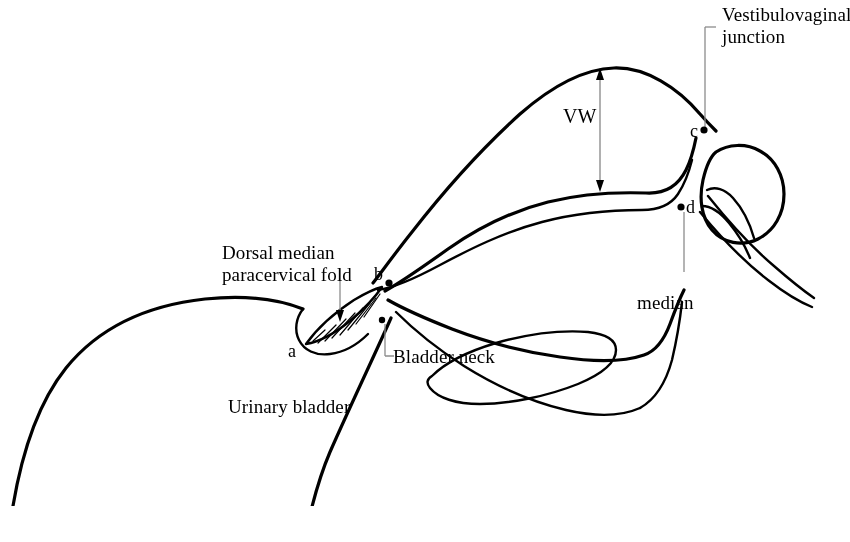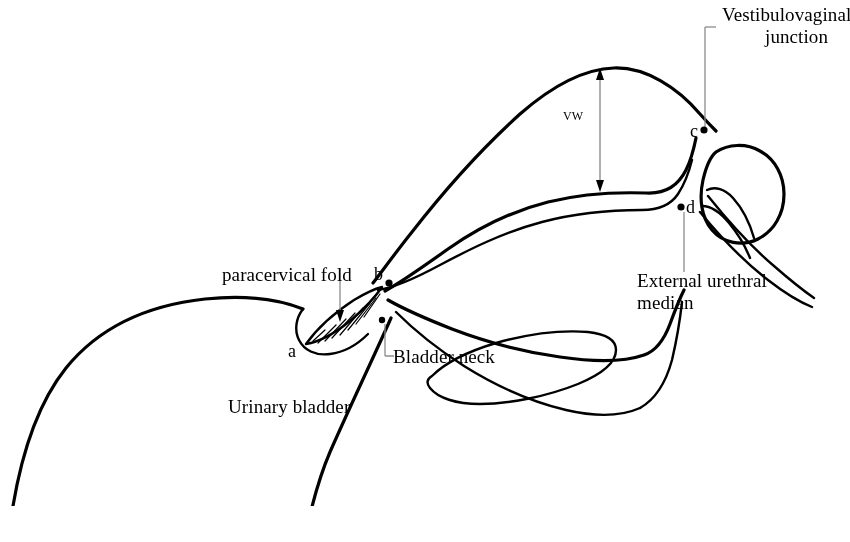--- a/index.html
+++ b/index.html
@@ -61,21 +61,21 @@
     position: absolute;
     color: #000000;
     font-family: "Liberation Serif", "DejaVu Serif", serif;
     font-size: 18px;
     line-height: 18px;
   }
   .vw {
     position: absolute;
     color: #000000;
     font-family: "Liberation Serif", "DejaVu Serif", serif;
-    font-size: 12px;
+    font-size: 20px;
     line-height: 20px;
   }
 </style>
 </head>
 <body>
 
 <div id="figure">
 
   <svg viewBox="0 0 850 542" xmlns="http://www.w3.org/2000/svg">
 
@@ -214,25 +214,25 @@
 
     <g>
       <circle class="dot" cx="389" cy="283" r="3.6"></circle>
       <circle class="dot" cx="704" cy="130" r="3.6"></circle>
       <circle class="dot" cx="681" cy="207" r="3.6"></circle>
       <circle class="dot" cx="382" cy="320" r="3.2"></circle>
     </g>
   </svg>
 
   <div class="lbl" style="left:722px; top:4px;">Vestibulovaginal</div>
-  <div class="lbl" style="left:722px; top:26px;margin-left:43px;">junction</div>
-
-  <div class="lbl" style="left:637px; top:270px;">External urethral</div>
+  <div class="lbl" style="left:722px; top:26px;">junction</div>
+
   <div class="lbl" style="left:637px; top:292px;">median</div>
 
+  <div class="lbl" style="left:222px; top:242px;">Dorsal median</div>
   <div class="lbl" style="left:393px; top:346px;">Bladder neck</div>
 
   <div class="lbl" style="left:222px; top:264px;">paracervical fold</div>
 
   <div class="lbl" style="left:196px; top:396px;margin-left:32px;">Urinary bladder</div>
 
   <div class="vw" style="left:563px; top:106px;">VW</div>
 
   <div class="pt" style="left:288px; top:342px;">a</div>
   <div class="pt" style="left:374px; top:265px;">b</div>

